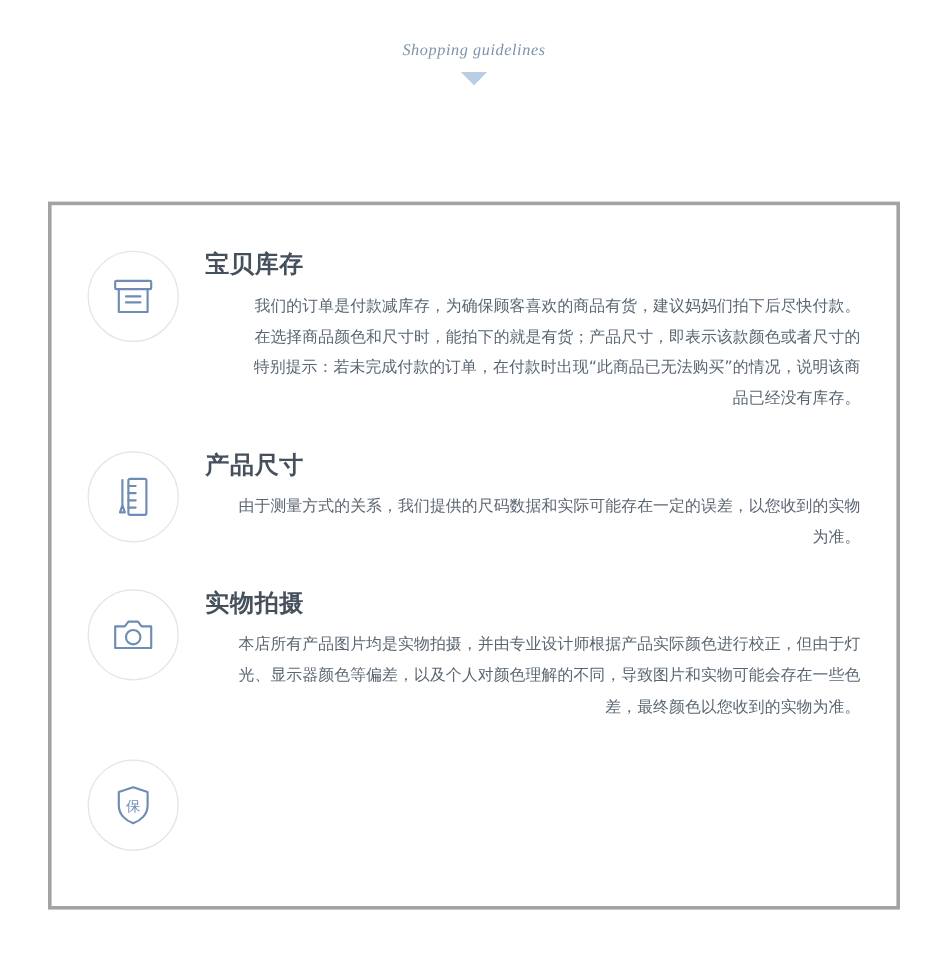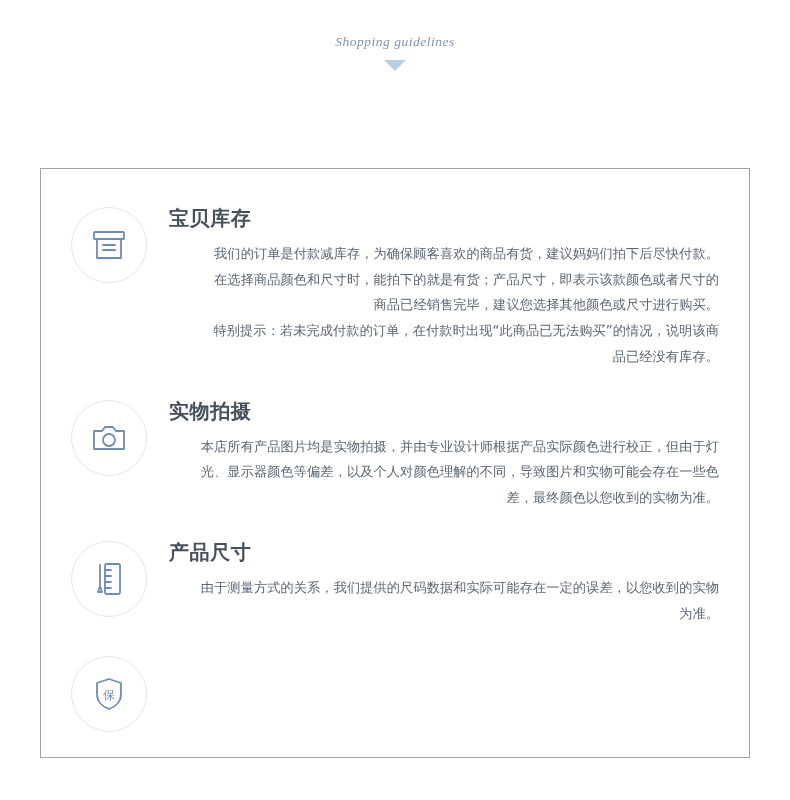--- a/index.html
+++ b/index.html
@@ -52,21 +52,21 @@
     border-top: 11px solid #b9cde4;
   }
 
   
   .card {
     position: absolute;
     left: 40px;
     top: 168px;
     width: 710px;
     height: 590px;
-    border: 1px solid #a3a3a3;
+    border: 3px solid #a3a3a3;
     box-sizing: border-box;
     background: #ffffff;
   }
 
   .sections {
     padding: 34px 30px 0 30px;
   }
 
   .section {
     display: flex;
@@ -130,38 +130,22 @@
             <rect x="2" y="3" width="30" height="7" rx="1"></rect>
             <path d="M5 10 L5 29 L29 29 L29 10"></path>
             <path d="M11 16 L23 16"></path>
             <path d="M11 21 L23 21"></path>
           </svg>
         </div>
         <div class="sec-body">
           <div class="sec-title">宝贝库存</div>
           <div class="sec-line">我们的订单是付款减库存，为确保顾客喜欢的商品有货，建议妈妈们拍下后尽快付款。</div>
           <div class="sec-line">在选择商品颜色和尺寸时，能拍下的就是有货；产品尺寸，即表示该款颜色或者尺寸的</div>
-          <div class="sec-line">商品已经销售完毕，建议您选择其他颜色或尺寸进行购买。</div>
           <div class="sec-line">特别提示：若未完成付款的订单，在付款时出现“此商品已无法购买”的情况，说明该商</div>
           <div class="sec-line">品已经没有库存。</div>
-        </div>
-      </div>
-
-      <div class="section">
-        <div class="icon-wrap">
-          <svg width="34" height="30" viewBox="0 0 34 30" fill="none" stroke="#6f8cb5" stroke-width="1.8" stroke-linecap="round" stroke-linejoin="round">
-            <path d="M2 8 L10 8 L13 4 L21 4 L24 8 L32 8 L32 26 L2 26 Z"></path>
-            <circle cx="17" cy="17" r="6"></circle>
-          </svg>
-        </div>
-        <div class="sec-body">
-          <div class="sec-title">实物拍摄</div>
-          <div class="sec-line">本店所有产品图片均是实物拍摄，并由专业设计师根据产品实际颜色进行校正，但由于灯</div>
-          <div class="sec-line">光、显示器颜色等偏差，以及个人对颜色理解的不同，导致图片和实物可能会存在一些色</div>
-          <div class="sec-line">差，最终颜色以您收到的实物为准。</div>
         </div>
       </div>
 
       <div class="section">
         <div class="icon-wrap">
           <svg width="28" height="34" viewBox="0 0 28 34" fill="none" stroke="#6f8cb5" stroke-width="1.8" stroke-linecap="round" stroke-linejoin="round">
             <rect x="10" y="2" width="15" height="30" rx="1.5"></rect>
             <path d="M10 8 L16 8"></path>
             <path d="M10 14 L16 14"></path>
             <path d="M10 20 L16 20"></path>
@@ -171,20 +155,35 @@
         </div>
         <div class="sec-body">
           <div class="sec-title">产品尺寸</div>
           <div class="sec-line">由于测量方式的关系，我们提供的尺码数据和实际可能存在一定的误差，以您收到的实物</div>
           <div class="sec-line">为准。</div>
         </div>
       </div>
 
       <div class="section">
         <div class="icon-wrap">
+          <svg width="34" height="30" viewBox="0 0 34 30" fill="none" stroke="#6f8cb5" stroke-width="1.8" stroke-linecap="round" stroke-linejoin="round">
+            <path d="M2 8 L10 8 L13 4 L21 4 L24 8 L32 8 L32 26 L2 26 Z"></path>
+            <circle cx="17" cy="17" r="6"></circle>
+          </svg>
+        </div>
+        <div class="sec-body">
+          <div class="sec-title">实物拍摄</div>
+          <div class="sec-line">本店所有产品图片均是实物拍摄，并由专业设计师根据产品实际颜色进行校正，但由于灯</div>
+          <div class="sec-line">光、显示器颜色等偏差，以及个人对颜色理解的不同，导致图片和实物可能会存在一些色</div>
+          <div class="sec-line">差，最终颜色以您收到的实物为准。</div>
+        </div>
+      </div>
+
+      <div class="section">
+        <div class="icon-wrap">
           <svg width="30" height="34" viewBox="0 0 30 34" fill="none" stroke="#6f8cb5" stroke-width="1.8" stroke-linecap="round" stroke-linejoin="round">
             <path d="M15 2 L27 6 L27 17 C27 25 21 30 15 32 C9 30 3 25 3 17 L3 6 Z"></path>
             <text x="15" y="22" font-size="12" fill="#6f8cb5" stroke="none" text-anchor="middle" font-family="DejaVu Sans, sans-serif">保</text>
           </svg>
         </div>
       </div>
 
     </div>
   </div>
 </div>

